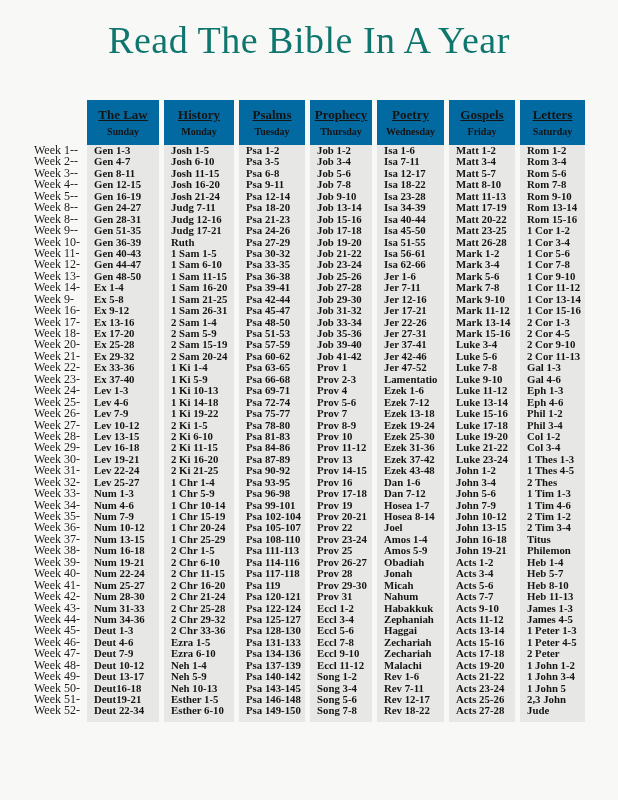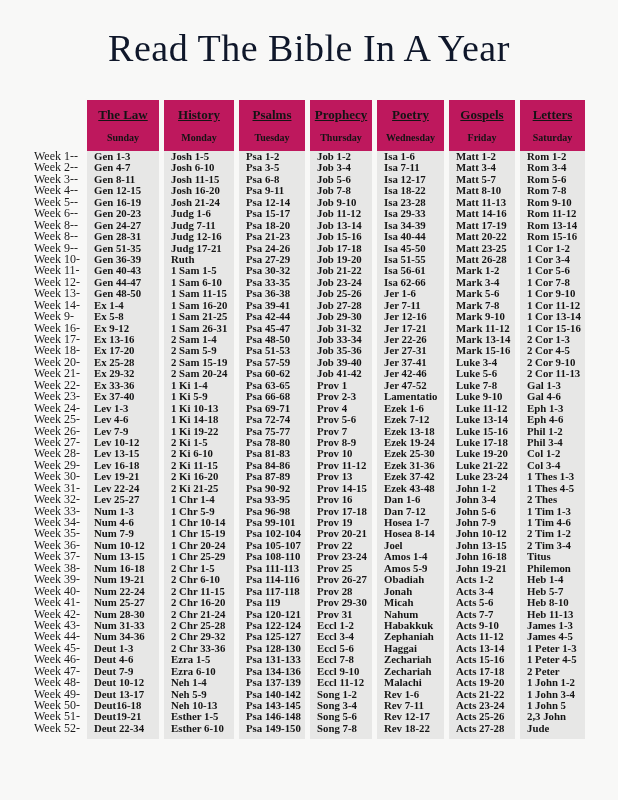--- a/index.html
+++ b/index.html
@@ -11,59 +11,59 @@
     -webkit-font-smoothing:antialiased;
   }
   .sheet{
     position:relative;
     width:618px;height:800px;
     background:#f8f8f7;
     overflow:hidden;
   }
   .page-title{
     margin:0;
-    padding-top:26px;
+    padding-top:18px;
     text-align:center;
     font-size:38px;
     font-weight:400;
     letter-spacing:0.5px;
-    color:#0f172a;
+    color:#0f766e;
   }
   .table{
     position:absolute;
     left:30px;
     top:100px;
     --cols:52px 72px 70px 66px 62px 67px 66px 65px;
   }
   .header-row,.row,.filler-row{
     display:grid;
     grid-template-columns:var(--cols);
     column-gap:5px;
   }
   .hcell{
-    background:#be185d;
+    background:#0369a1;
     text-align:center;
     padding-top:7px;
     padding-bottom:6px;
   }
   .hcell.blank{background:transparent;}
   .col-title{
     display:block;
     font-weight:bold;
     font-size:13px;
     text-decoration:underline;
     line-height:16px;
     white-space:nowrap;
   }
   .col-day{
     display:block;
     font-weight:bold;
     font-size:10px;
     line-height:15px;
-    margin-top:7px;
+    margin-top:1px;
     white-space:nowrap;
   }
   .row{height:11.45px;}
   .cell{
     background:#e7e7e6;
     font-weight:bold;
     font-size:10.8px;
     line-height:11.45px;
     padding-left:7px;
     white-space:nowrap;
@@ -168,30 +168,20 @@
     <span class="week-label">Week 5--</span>
     <span class="cell">Gen 16-19</span>
     <span class="cell">Josh 21-24</span>
     <span class="cell">Psa 12-14</span>
     <span class="cell">Job 9-10</span>
     <span class="cell">Isa 23-28</span>
     <span class="cell">Matt 11-13</span>
     <span class="cell">Rom 9-10</span>
   </div>
 
-  <div class="row">
-    <span class="week-label">Week 6--</span>
-    <span class="cell">Gen 20-23</span>
-    <span class="cell">Judg 1-6</span>
-    <span class="cell">Psa 15-17</span>
-    <span class="cell">Job 11-12</span>
-    <span class="cell">Isa 29-33</span>
-    <span class="cell">Matt 14-16</span>
-    <span class="cell">Rom 11-12</span>
-  </div>
 
   <div class="row">
     <span class="week-label">Week 8--</span>
     <span class="cell">Gen 24-27</span>
     <span class="cell">Judg 7-11</span>
     <span class="cell">Psa 18-20</span>
     <span class="cell">Job 13-14</span>
     <span class="cell">Isa 34-39</span>
     <span class="cell">Matt 17-19</span>
     <span class="cell">Rom 13-14</span>

